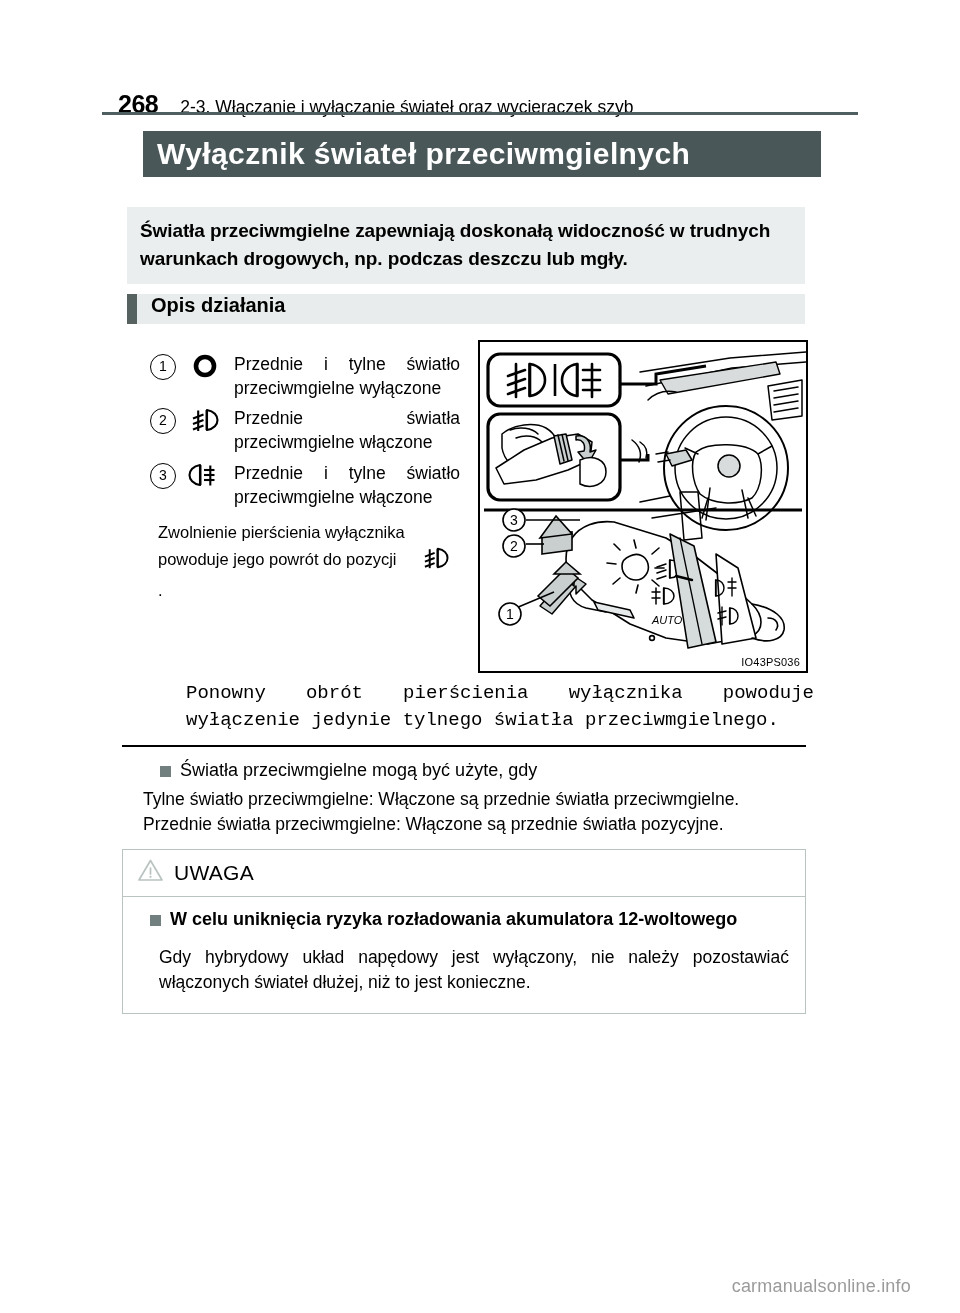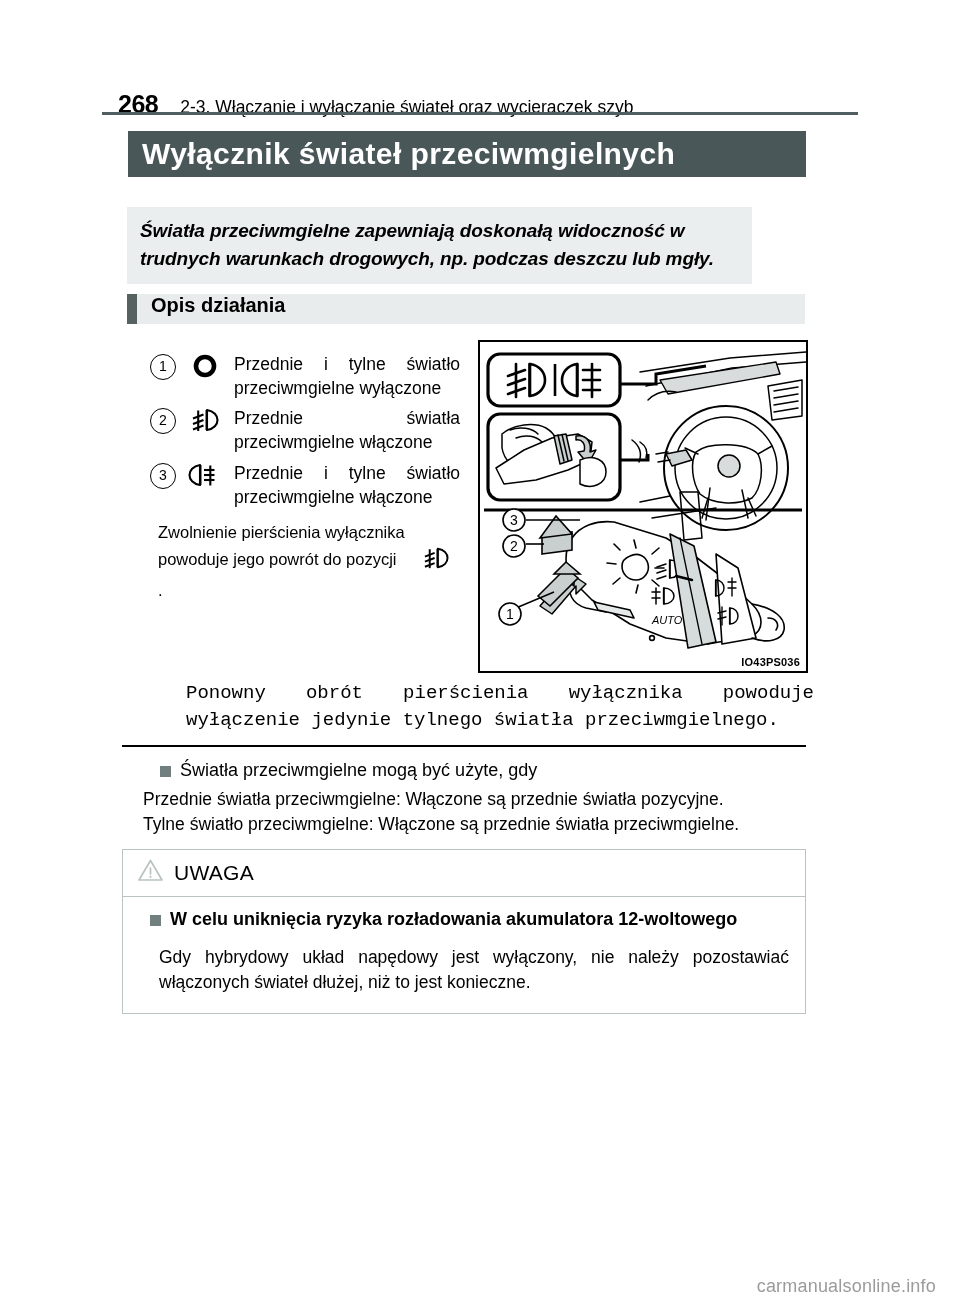--- a/index.html
+++ b/index.html
@@ -40,46 +40,45 @@
     left: 102px;
     top: 112px;
     width: 756px;
     height: 3px;
     background: #4f5e60;
   }
 
   
   .title-bar {
     position: absolute;
-    left: 128px;
+    left: 143px;
     top: 131px;
     width: 678px;
     height: 46px;
     background: #4a5759;
     display: flex;
     align-items: center;
   }
   .title-text {
     color: #ffffff;
     font-size: 30px;
     font-weight: bold;
     letter-spacing: 0.4px;
     padding-left: 14px;
   }
 
   
   .lead-box {
     position: absolute;
     left: 127px;
     top: 207px;
-    width: 625px;
+    width: 678px;
     background: #ebeeee;
     padding: 10px 13px 12px 13px;
     box-sizing: border-box;
-    font-style: italic;
   }
   .lead-box p {
     margin: 0;
     font-size: 19px;
     font-weight: bold;
     line-height: 1.45;
     letter-spacing: -0.1px;
   }
 
   
@@ -168,21 +167,21 @@
     border: 2px solid #000;
     box-sizing: border-box;
     background: #fff;
     overflow: hidden;
   }
   .illus-code {
     position: absolute;
     right: 6px;
     bottom: 3px;
     font-size: 11px;
-    font-weight: bold;
+    font-weight: normal;
     letter-spacing: 0.2px;
   }
 
   
   .after-illus {
     position: absolute;
     left: 186px;
     top: 680px;
     width: 628px;
     font-size: 19px;
@@ -267,21 +266,21 @@
     padding-left: 22px;
     font-size: 17.5px;
     line-height: 1.44;
     text-align: justify;
     text-align-last: left;
   }
 
   
   .footer-mark {
     position: absolute;
-    right: 24px;
+    right: 49px;
     bottom: 16px;
     font-size: 18px;
     color: #9b9b9b;
     letter-spacing: 0.2px;
   }
 </style>
 </head>
 <body>
 
 <div class="page-header">
@@ -537,22 +536,22 @@
 <div class="after-illus">Ponowny obrót pierścienia wyłącznika powoduje wyłączenie jedynie tylnego światła przeciwmgielnego.</div>
 
 <div class="thin-rule"></div>
 
 <div class="bullet-section">
   <div class="bullet-head">
     <span class="sq-bullet"></span>
     <span>Światła przeciwmgielne mogą być użyte, gdy</span>
   </div>
   <div class="bullet-body">
+    <div>Tylne światło przeciwmgielne: Włączone są przednie światła przeciwmgielne.</div>
     <div>Przednie światła przeciwmgielne: Włączone są przednie światła pozycyjne.</div>
-    <div>Tylne światło przeciwmgielne: Włączone są przednie światła przeciwmgielne.</div>
   </div>
 </div>
 
 <div class="warn-box">
   <div class="warn-title">
     <span>
       <svg width="27" height="25" viewBox="0 0 27 25">
         <path d="M13.5 2.5 L25 22 L2 22 Z" fill="none" stroke="#b9c3c1" stroke-width="1.7" stroke-linejoin="round"></path>
         <line x1="13.5" y1="10" x2="13.5" y2="16" stroke="#b9c3c1" stroke-width="1.7" stroke-linecap="round"></line>
         <circle cx="13.5" cy="18.8" r="1.1" fill="#b9c3c1"></circle>

